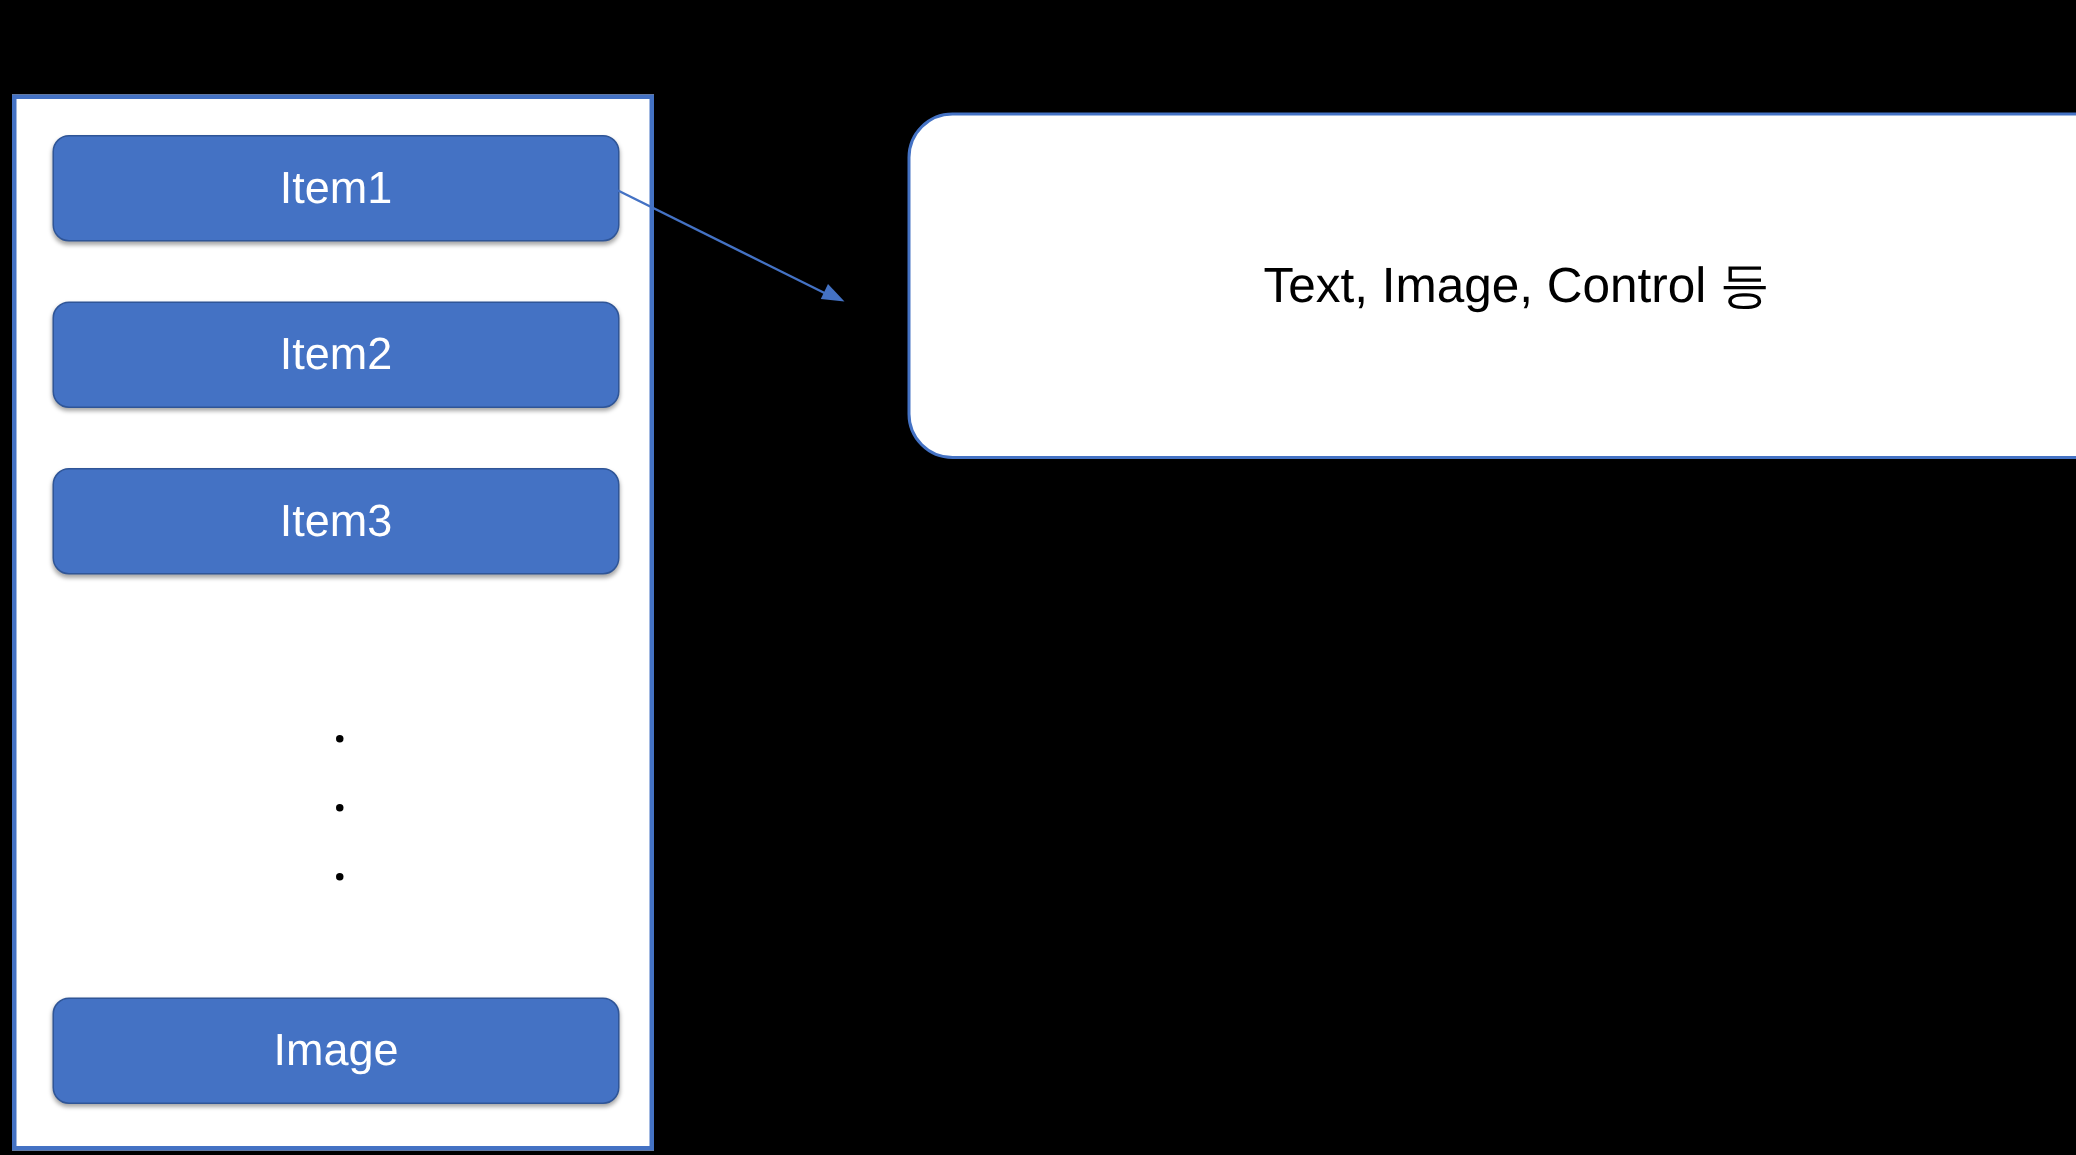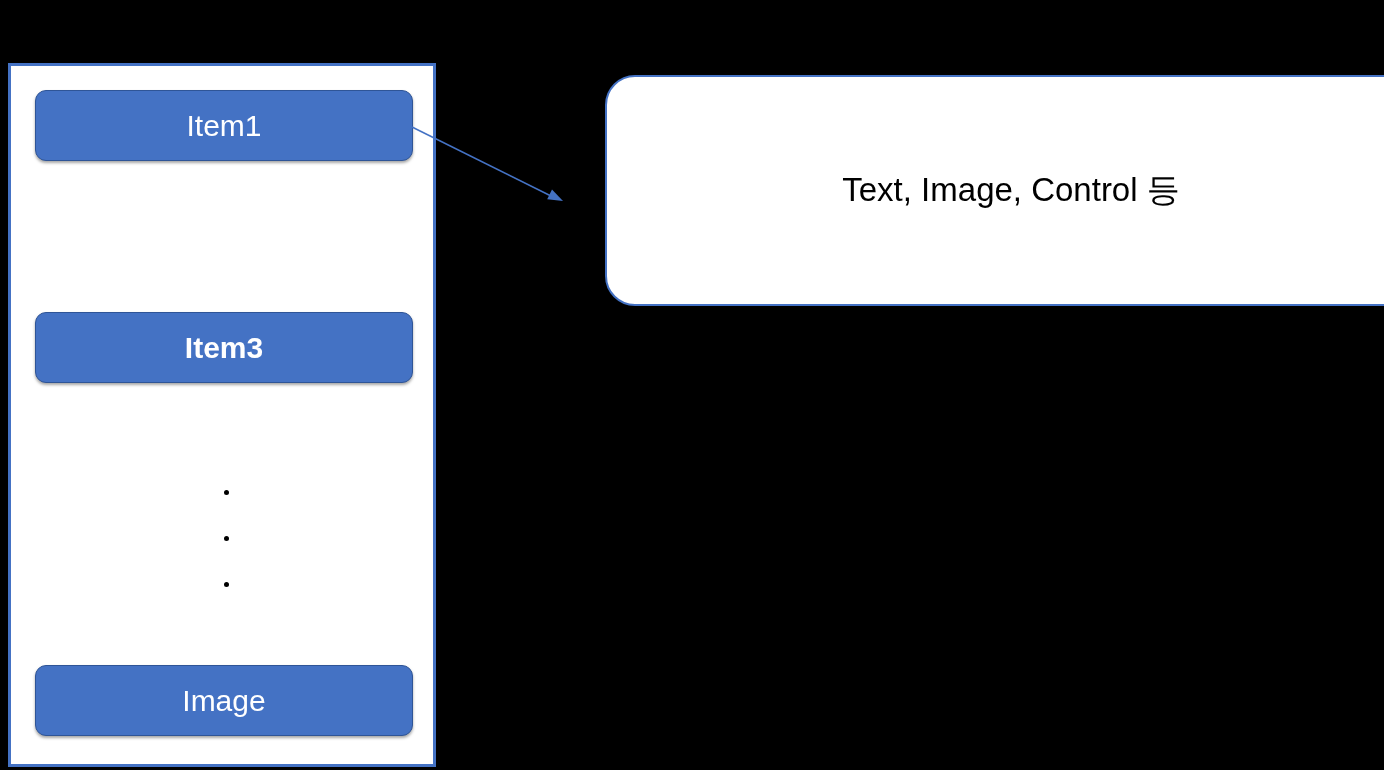--- a/index.html
+++ b/index.html
@@ -36,21 +36,21 @@
     border-radius: 11px;
     color: #FFFFFF;
     font-size: 30px;
     display: flex;
     align-items: center;
     justify-content: center;
     box-shadow: 0 2px 3px rgba(0,0,0,0.35);
   }
   .item-1 { top: 24px; }
   .item-2 { top: 135px; }
-  .item-3 { top: 246px; font-weight: bold; }
+  .item-3 { top: 246px; }
   .item-n { top: 599px; }
   .dots {
     position: absolute;
     left: 213px;
     top: 424px;
     display: flex;
     flex-direction: column;
     gap: 41px;
   }
   .dot {
@@ -88,20 +88,21 @@
     white-space: nowrap;
   }
 </style>
 </head>
 <body>
 
 <div class="canvas">
 
   <div class="list-panel">
     <div class="item item-1">Item1</div>
+    <div class="item item-2">Item2</div>
     <div class="item item-3">Item3</div>
 
     <div class="dots">
       <span class="dot"></span>
       <span class="dot"></span>
       <span class="dot"></span>
     </div>
 
     <div class="item item-n">Image</div>
   </div>

